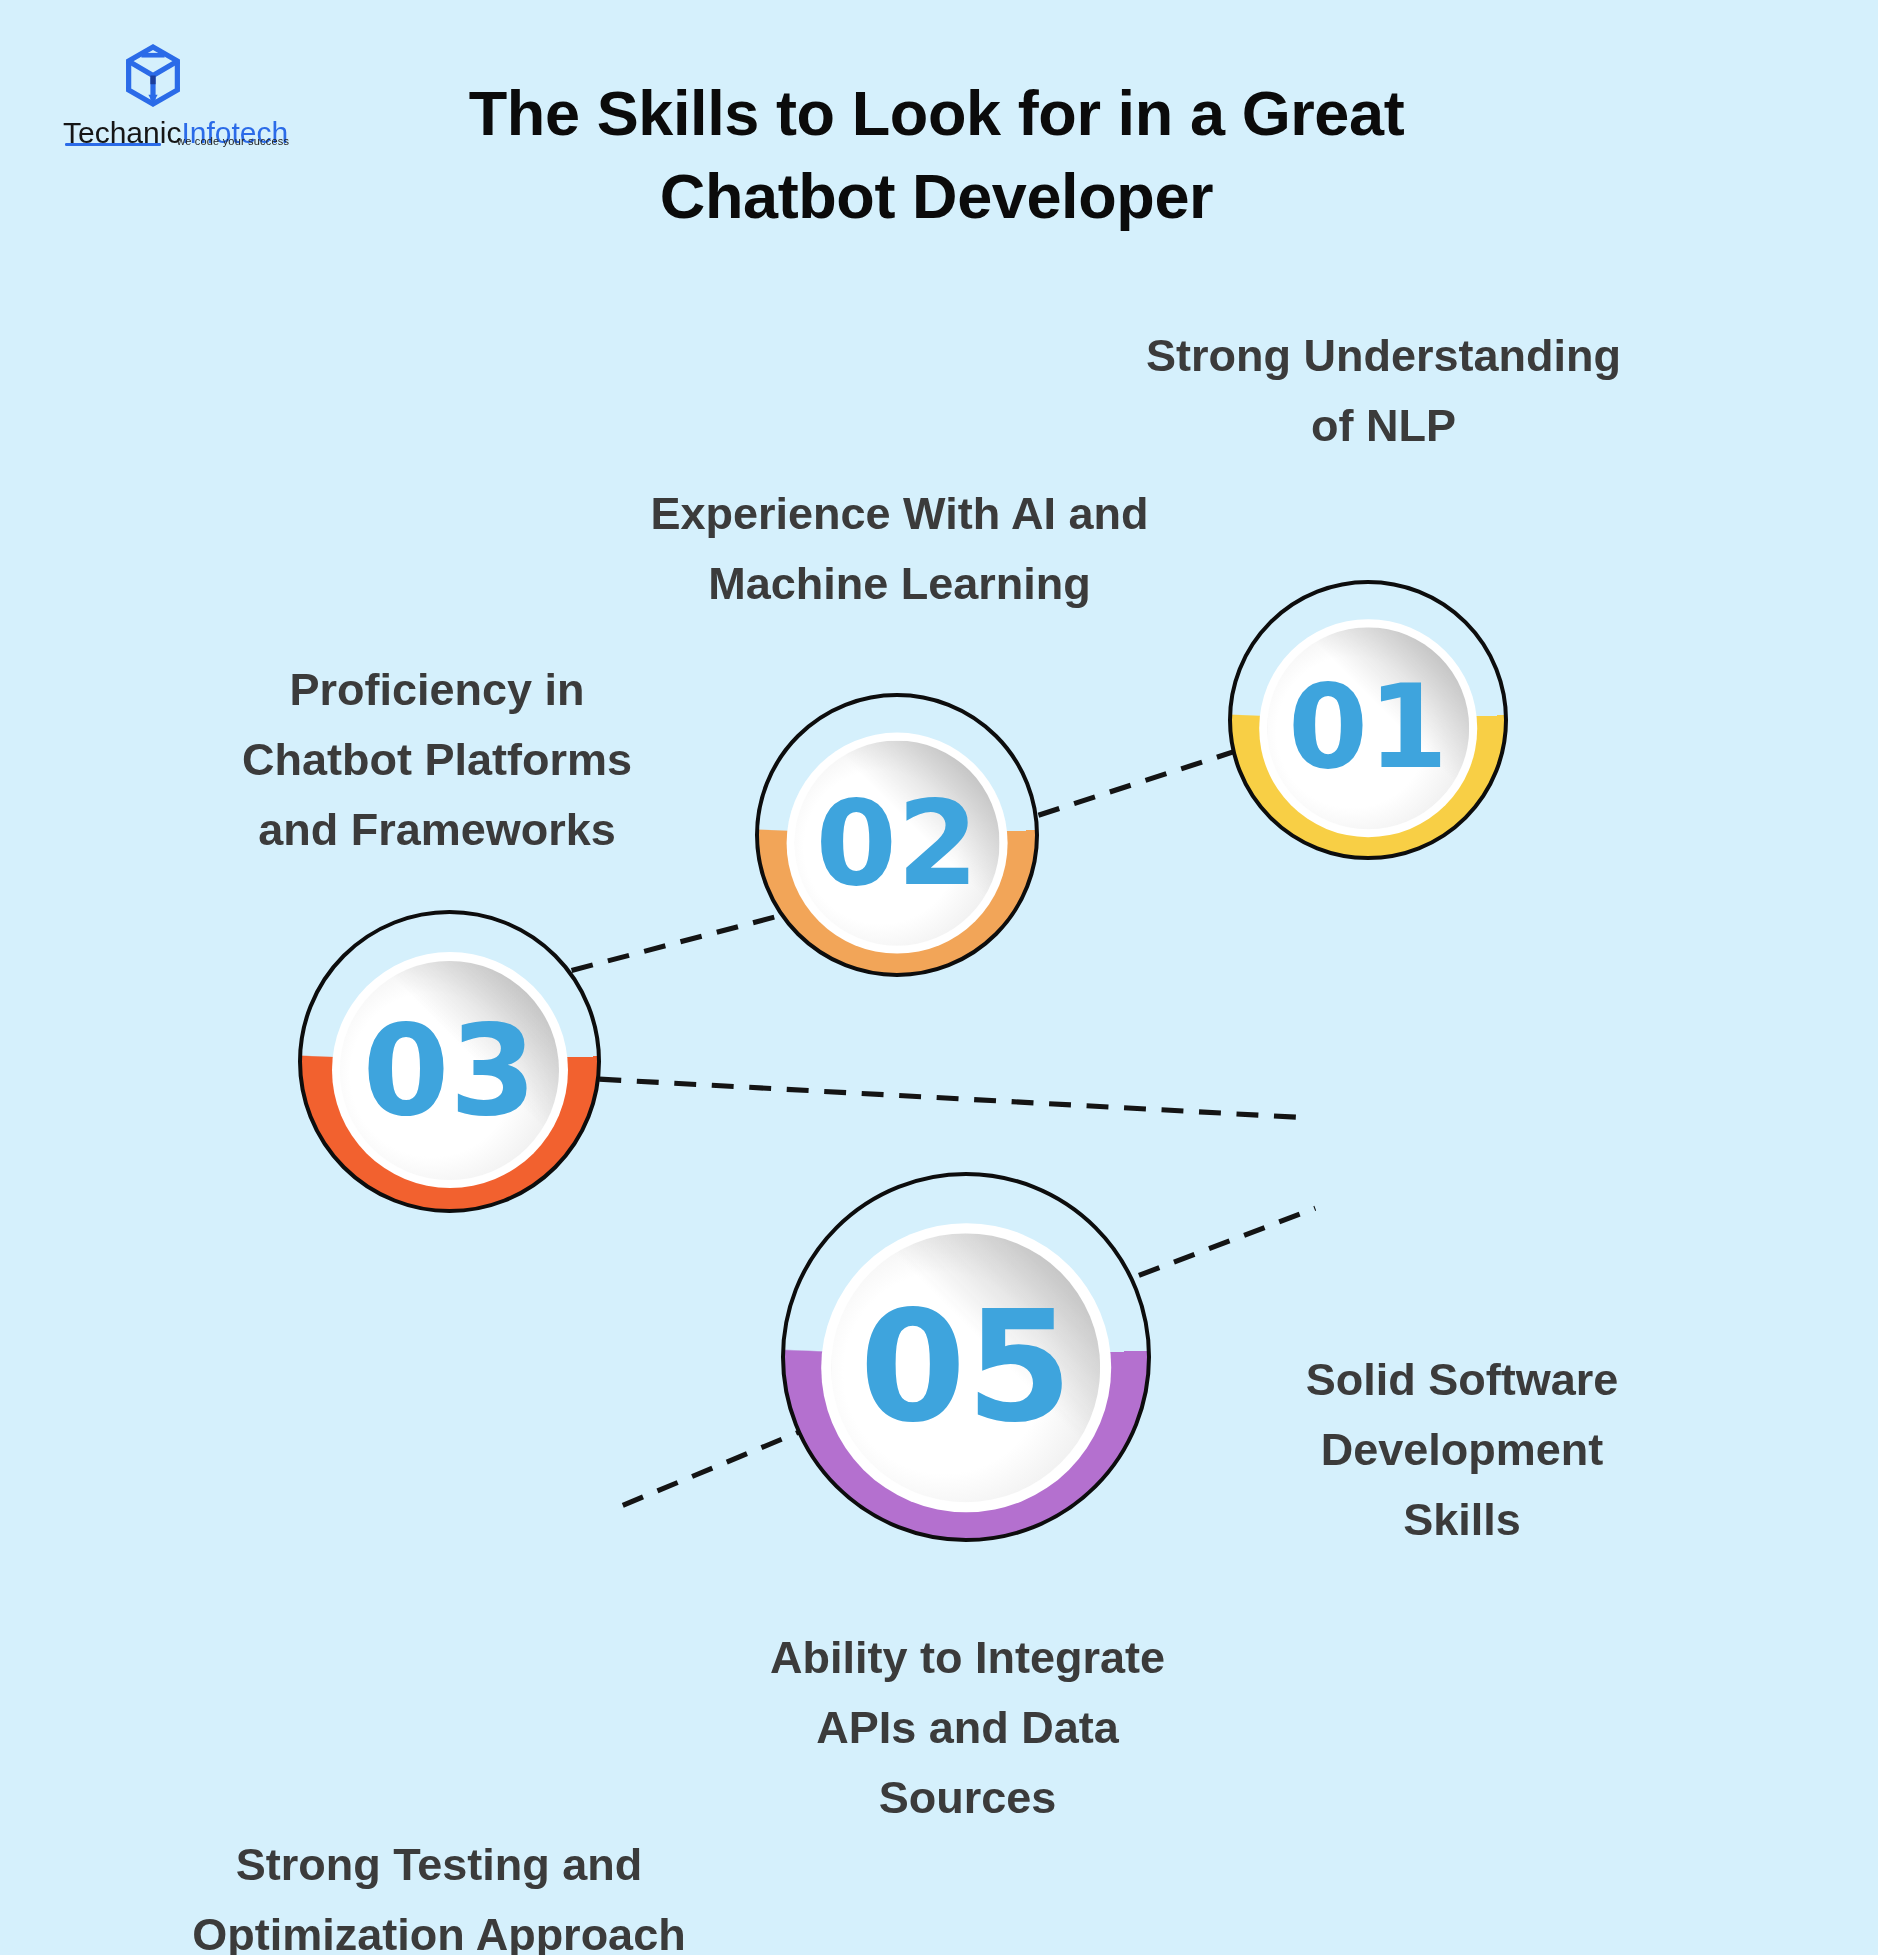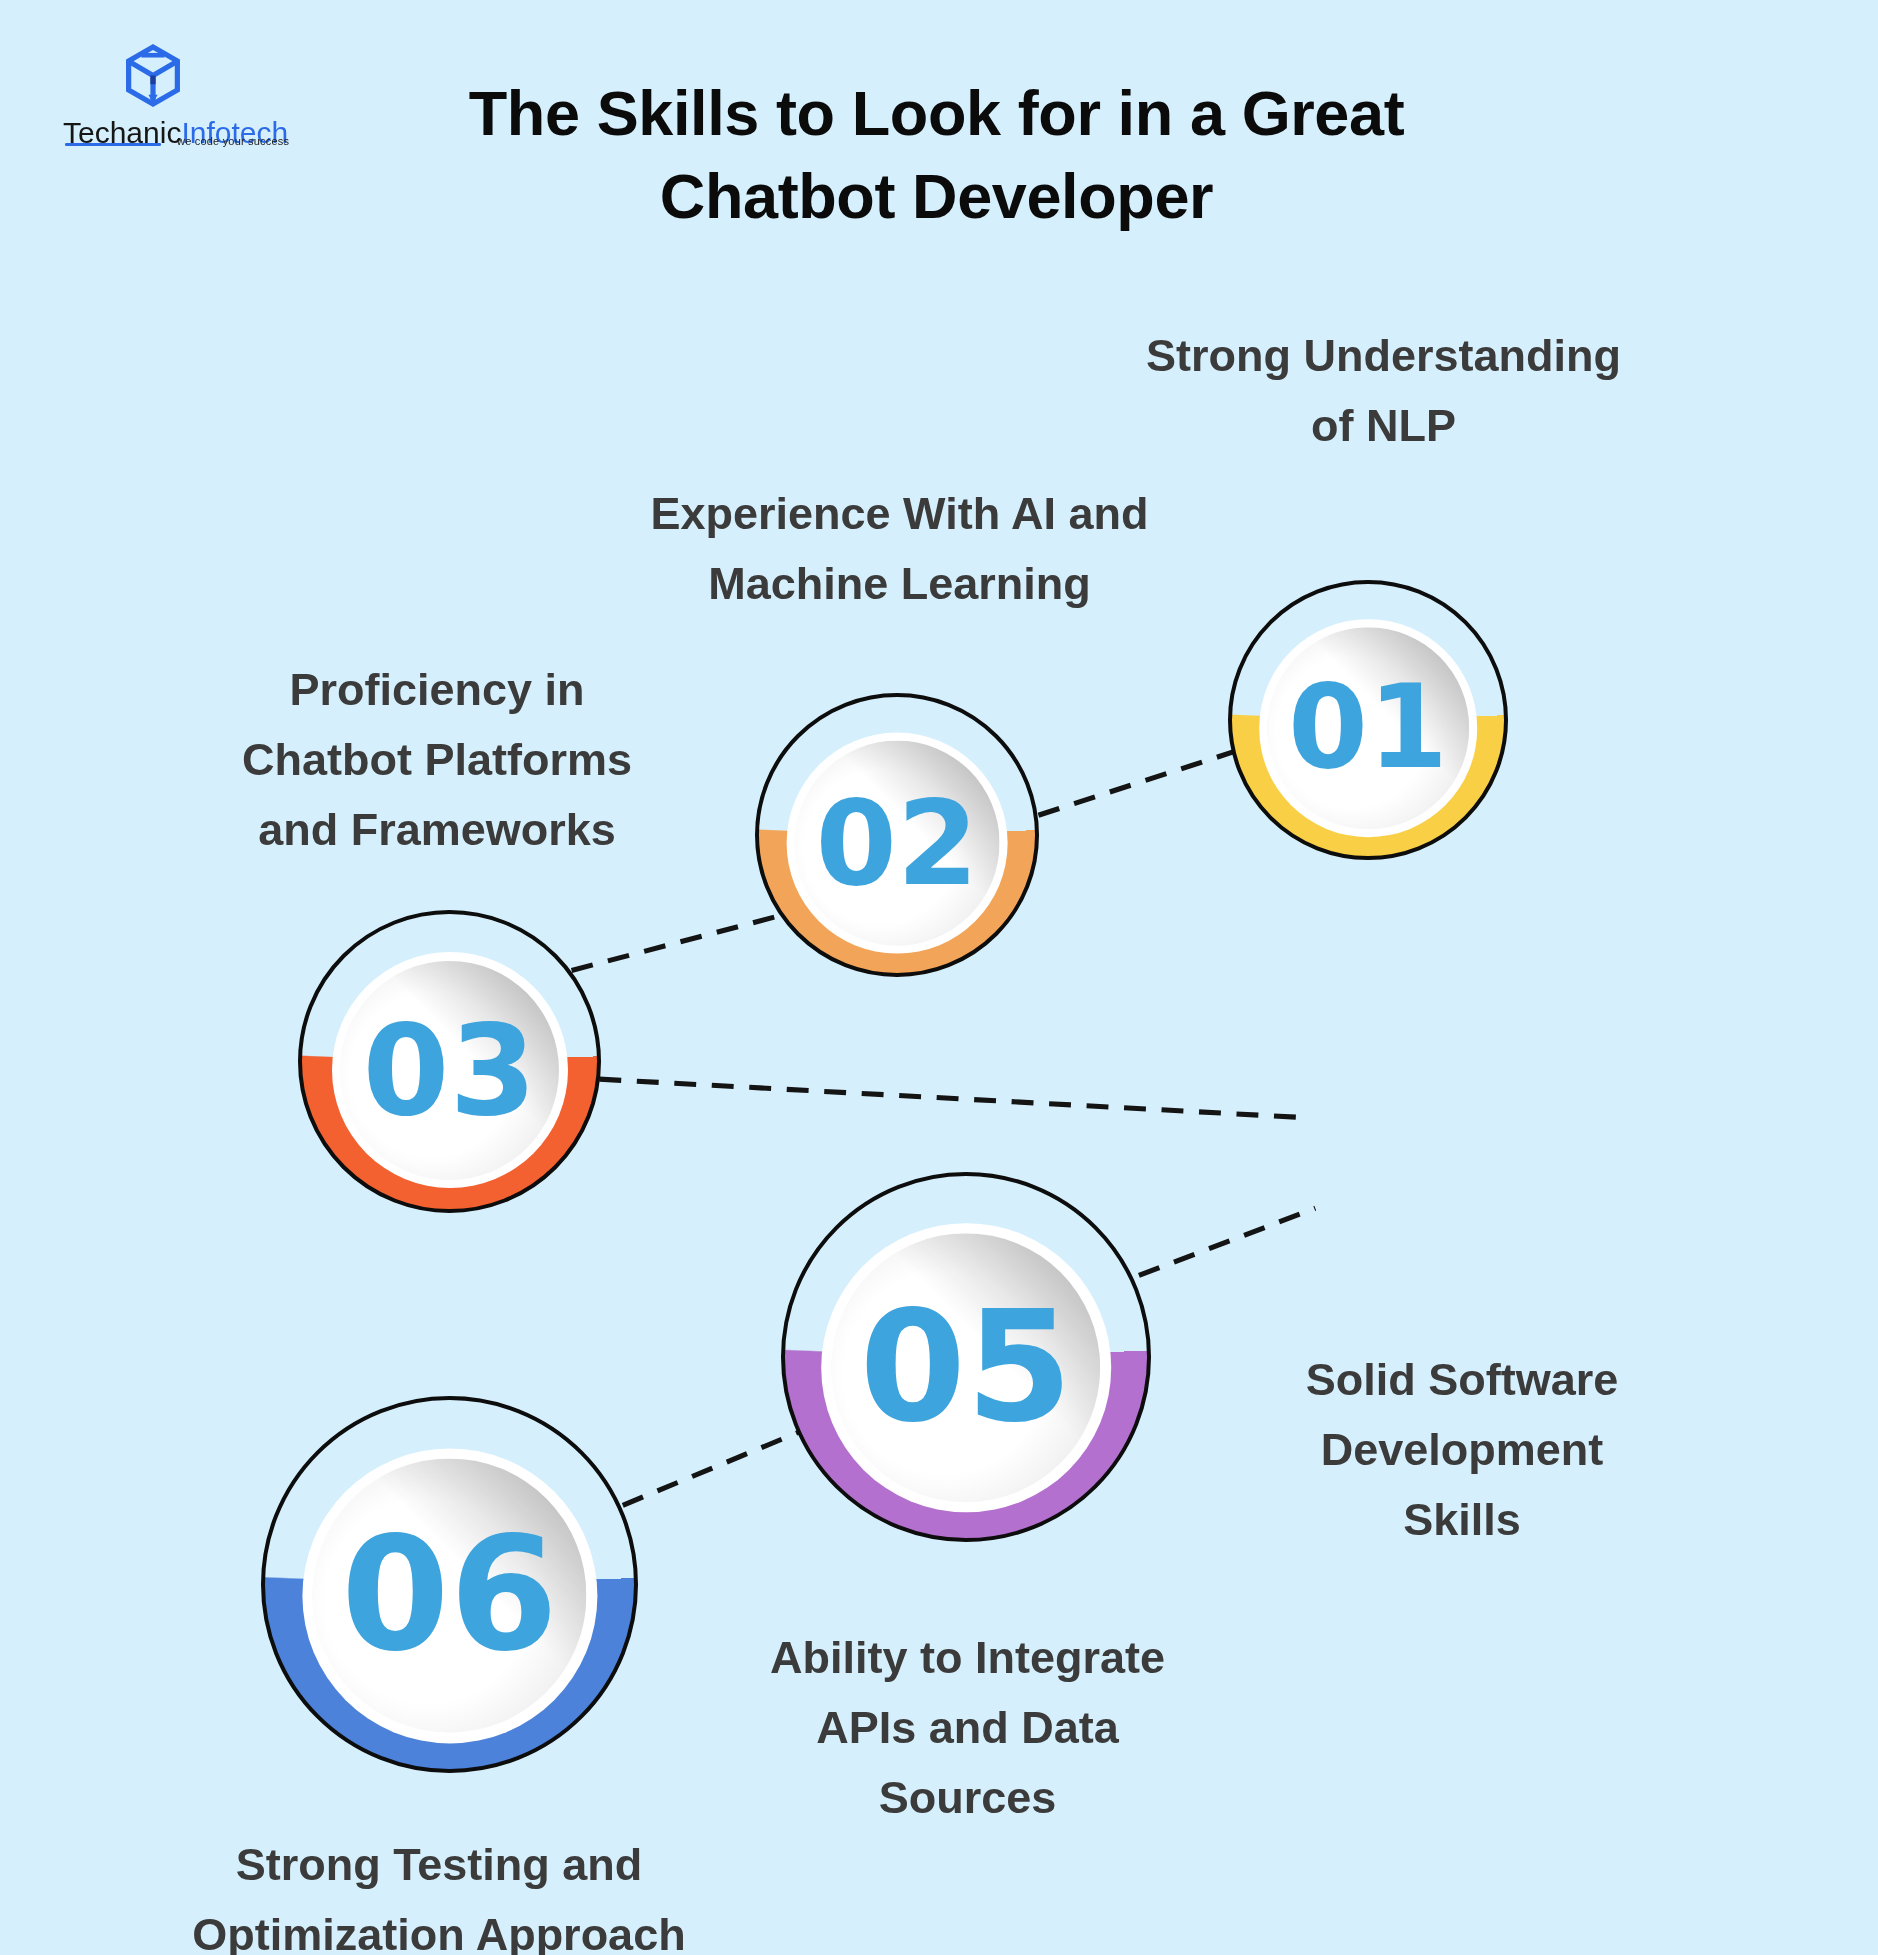--- a/index.html
+++ b/index.html
@@ -143,22 +143,17 @@
 
   <div class="circle" style="--d: 370px; --fs: 153px; left: 781px; top: 1172px; --accent: #b470cf;">
     <div class="disc">
       <span class="num">05</span>
     </div>
   </div>
   <div class="step-label" style="left:694px; top:1623px; width:547px;">Ability to Integrate
 APIs and Data
 Sources</div>
 
-  <div class="circle" style="--d: 377px; --fs: 156px; left: 261px; top: 1396px; --accent: #4c82da;">
-    <div class="disc">
-      <span class="num">06</span>
-    </div>
-  </div>
   <div class="step-label" style="left:126px; top:1830px; width:626px;">Strong Testing and
 Optimization Approach</div>
 
 </div>
 
 
 </body></html>

